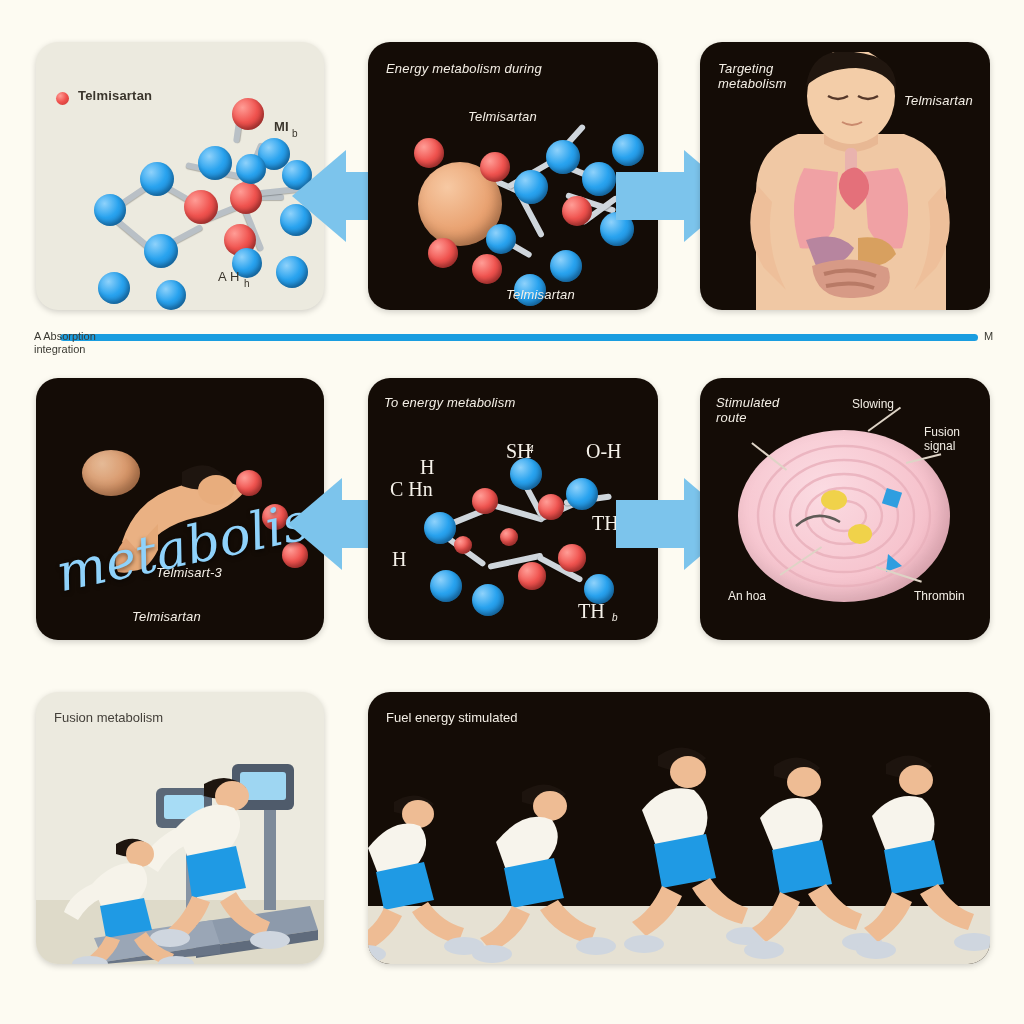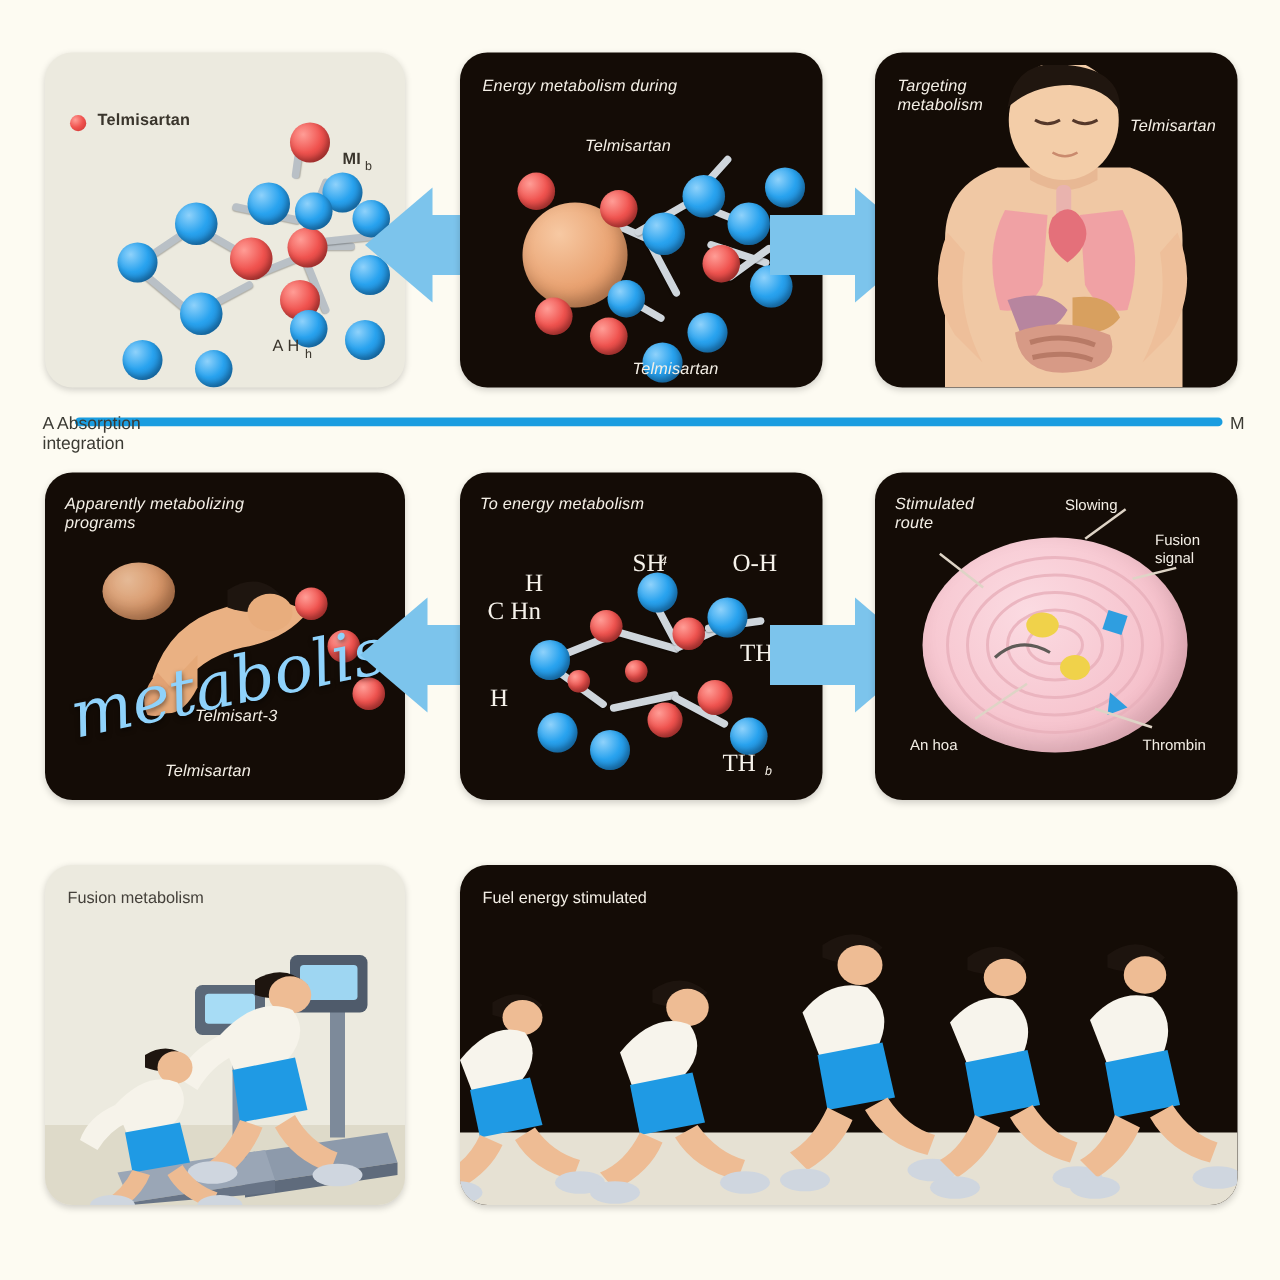--- a/index.html
+++ b/index.html
@@ -56,21 +56,21 @@
     border-left:54px solid #7cc4ec;
   }
   .arrow.left .head{
     border-top:46px solid transparent;
     border-bottom:46px solid transparent;
     border-right:54px solid #7cc4ec;
   }
 
   
   .rule{position:absolute;height:7px;background:#1a9de0;border-radius:4px;}
-  .rule-cap{position:absolute;font-size:14px;color:#3b3a33;white-space:pre-line;line-height:1.15;}
+  .rule-cap{position:absolute;font-size:11px;color:#3b3a33;white-space:pre-line;line-height:1.15;}
 
   
   .torso{position:absolute;}
 
   
   .blob{
     position:absolute;border-radius:50%;
     background:radial-gradient(circle at 35% 30%,#f7c9a3 0%,#e9a271 55%,#c97f4e 100%);
     box-shadow:inset -4px -6px 12px rgba(0,0,0,.25);
   }
@@ -244,22 +244,20 @@
         <path d="M62 78 q-22 22 -34 44 q20 10 34 -18 Z" fill="#e5a978"></path>
       </svg>
     </div>
     <div class="blob" style="left:46px;top:72px;width:58px;height:46px;border-radius:50%;opacity:.92;"></div>
     <div class="atom red" style="left:200px;top:92px;width:26px;height:26px;"></div>
     <div class="atom red" style="left:226px;top:126px;width:26px;height:26px;"></div>
     <div class="atom red" style="left:246px;top:164px;width:26px;height:26px;"></div>
 
     <span class="script" style="left:18px;top:134px;">metabolism</span>
 
-    <span class="panel-label" style="left:16px;top:18px;width:230px;">Apparently metabolizing
-programs</span>
     <span class="panel-label" style="left:120px;top:188px;">Telmisart-3</span>
     <span class="panel-label" style="left:96px;top:232px;">Telmisartan</span>
   </div>
 
   <div class="arrow left" style="left:288px;top:478px;width:122px;height:92px;">
     <div class="head" style="left:0;top:0;"></div>
     <div class="shaft" style="left:52px;top:22px;width:70px;height:48px;"></div>
   </div>
 
   <div class="panel dark" style="left:368px;top:378px;width:290px;height:262px;">

